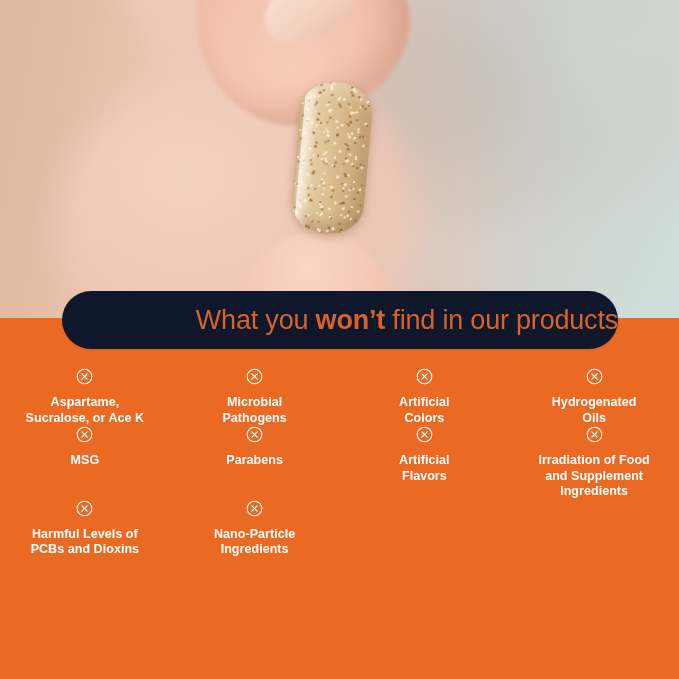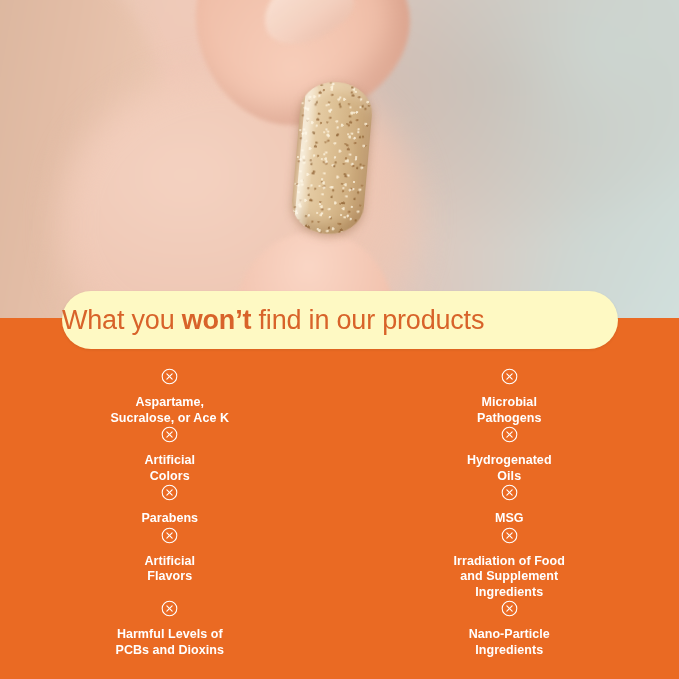--- a/index.html
+++ b/index.html
@@ -183,25 +183,25 @@
     background: #ea6a23;
   }
 
   
   .title-pill {
     position: absolute;
     left: 62px;
     top: 291px;
     width: 556px;
     height: 58px;
-    background: #fef9c3;
+    background: #0f172a;
     border-radius: 29px;
     display: flex;
     align-items: center;
-    justify-content: flex-start;
+    justify-content: flex-end;
     box-shadow: 0 1px 3px rgba(0,0,0,0.08);
     z-index: 5;
   }
   .title-text {
     font-size: 27px;
     color: #d8632a;
     letter-spacing: -0.2px;
     white-space: nowrap;
     font-weight: 400;
   }
@@ -210,21 +210,21 @@
     color: #d8632a;
   }
 
   
   .grid {
     position: absolute;
     left: 0;
     top: 368px;
     width: 679px;
     display: grid;
-    grid-template-columns: repeat(2, 1fr);
+    grid-template-columns: repeat(4, 1fr);
     row-gap: 0;
   }
   .cell {
     display: flex;
     flex-direction: column;
     align-items: center;
     padding: 0 6px;
   }
 
   .xicon {
@@ -324,30 +324,30 @@
       <div class="cell-label">Hydrogenated
 Oils</div>
     </div>
 
     <div class="cell row-2">
       <svg class="xicon" viewBox="0 0 20 20">
         <circle cx="10" cy="10" r="8.6" fill="none" stroke="#ffffff" stroke-width="1.25"></circle>
         <line x1="6.9" y1="6.9" x2="13.1" y2="13.1" stroke="#ffffff" stroke-width="1.35" stroke-linecap="round"></line>
         <line x1="13.1" y1="6.9" x2="6.9" y2="13.1" stroke="#ffffff" stroke-width="1.35" stroke-linecap="round"></line>
       </svg>
+      <div class="cell-label">MSG</div>
+    </div>
+
+    <div class="cell row-2">
+      <svg class="xicon" viewBox="0 0 20 20">
+        <circle cx="10" cy="10" r="8.6" fill="none" stroke="#ffffff" stroke-width="1.25"></circle>
+        <line x1="6.9" y1="6.9" x2="13.1" y2="13.1" stroke="#ffffff" stroke-width="1.35" stroke-linecap="round"></line>
+        <line x1="13.1" y1="6.9" x2="6.9" y2="13.1" stroke="#ffffff" stroke-width="1.35" stroke-linecap="round"></line>
+      </svg>
       <div class="cell-label">Parabens</div>
-    </div>
-
-    <div class="cell row-2">
-      <svg class="xicon" viewBox="0 0 20 20">
-        <circle cx="10" cy="10" r="8.6" fill="none" stroke="#ffffff" stroke-width="1.25"></circle>
-        <line x1="6.9" y1="6.9" x2="13.1" y2="13.1" stroke="#ffffff" stroke-width="1.35" stroke-linecap="round"></line>
-        <line x1="13.1" y1="6.9" x2="6.9" y2="13.1" stroke="#ffffff" stroke-width="1.35" stroke-linecap="round"></line>
-      </svg>
-      <div class="cell-label">MSG</div>
     </div>
 
     <div class="cell row-2">
       <svg class="xicon" viewBox="0 0 20 20">
         <circle cx="10" cy="10" r="8.6" fill="none" stroke="#ffffff" stroke-width="1.25"></circle>
         <line x1="6.9" y1="6.9" x2="13.1" y2="13.1" stroke="#ffffff" stroke-width="1.35" stroke-linecap="round"></line>
         <line x1="13.1" y1="6.9" x2="6.9" y2="13.1" stroke="#ffffff" stroke-width="1.35" stroke-linecap="round"></line>
       </svg>
       <div class="cell-label">Artificial
 Flavors</div>

